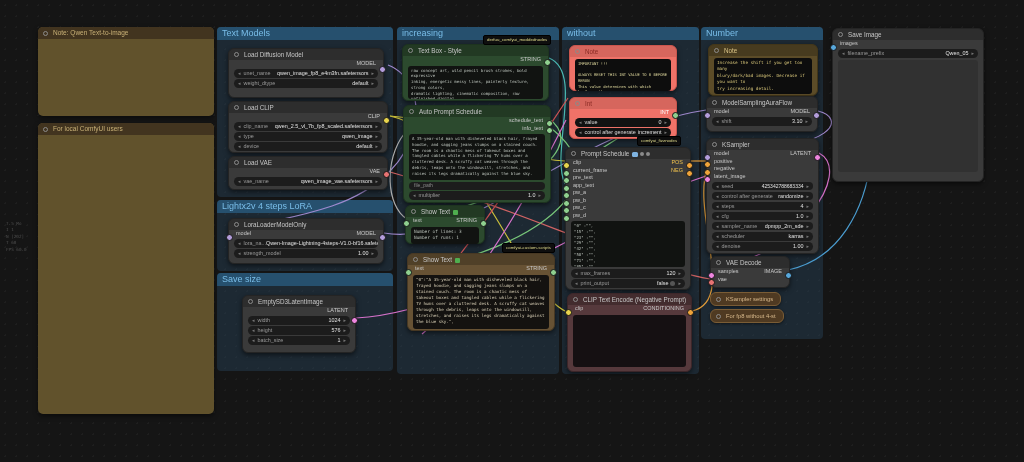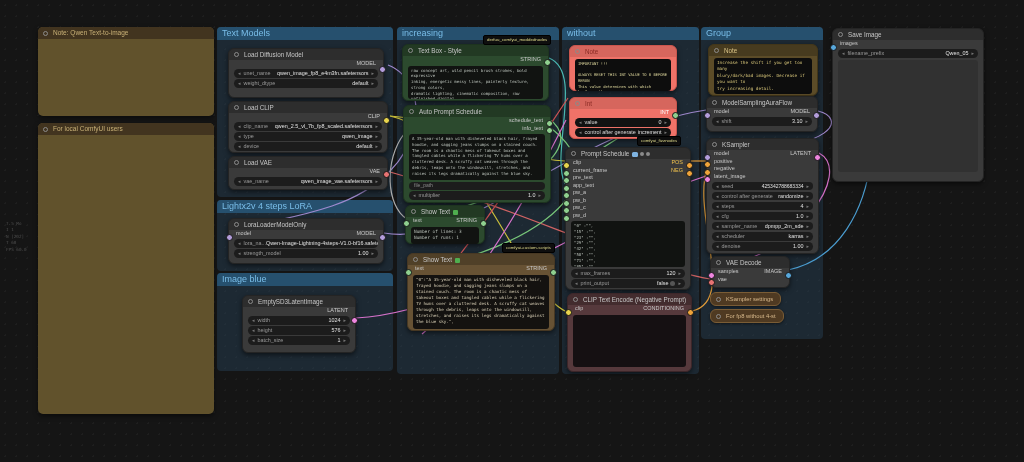--- a/index.html
+++ b/index.html
@@ -78,30 +78,30 @@
 T 60
 FPS 60.0</div>
 
   <div class="group" style="left:217px;top:27px;width:176px;height:170px;">
     <div class="gh">Text Models</div>
     </div>
   <div class="group" style="left:217px;top:200px;width:176px;height:71px;">
     <div class="gh">Lightx2v 4 steps LoRA</div>
     </div>
   <div class="group" style="left:217px;top:273px;width:176px;height:98px;">
-    <div class="gh">Image blue</div>
+    <div class="gh">Save size</div>
     </div>
   <div class="group" style="left:397px;top:27px;width:162px;height:347px;">
     <div class="gh">increasing</div>
     </div>
   <div class="group" style="left:562px;top:27px;width:137px;height:347px;">
     <div class="gh">without</div>
     </div>
   <div class="group" style="left:701px;top:27px;width:122px;height:312px;">
-    <div class="gh">Group</div>
+    <div class="gh">Number</div>
     </div>
 
   <svg class="wires" width="1024" height="462">
     <g fill="none" stroke-width="1.2" opacity="0.92">
       <path d="M388,65 C432,82 432,172 332,206 C278,224 254,220 246,233" stroke="#a88fd8"></path>
       <path d="M384,233 C470,249 565,132 706,110" stroke="#a88fd8"></path>
       <path d="M818,111 C844,117 844,150 709,153" stroke="#a88fd8"></path>
       <path d="M390,116 C460,121 506,158 565,161" stroke="#d8cc3c"></path>
       <path d="M390,116 C478,136 516,286 565,311" stroke="#d8cc3c"></path>
       <path d="M390,172 C512,206 628,264 710,279" stroke="#e06868"></path>

